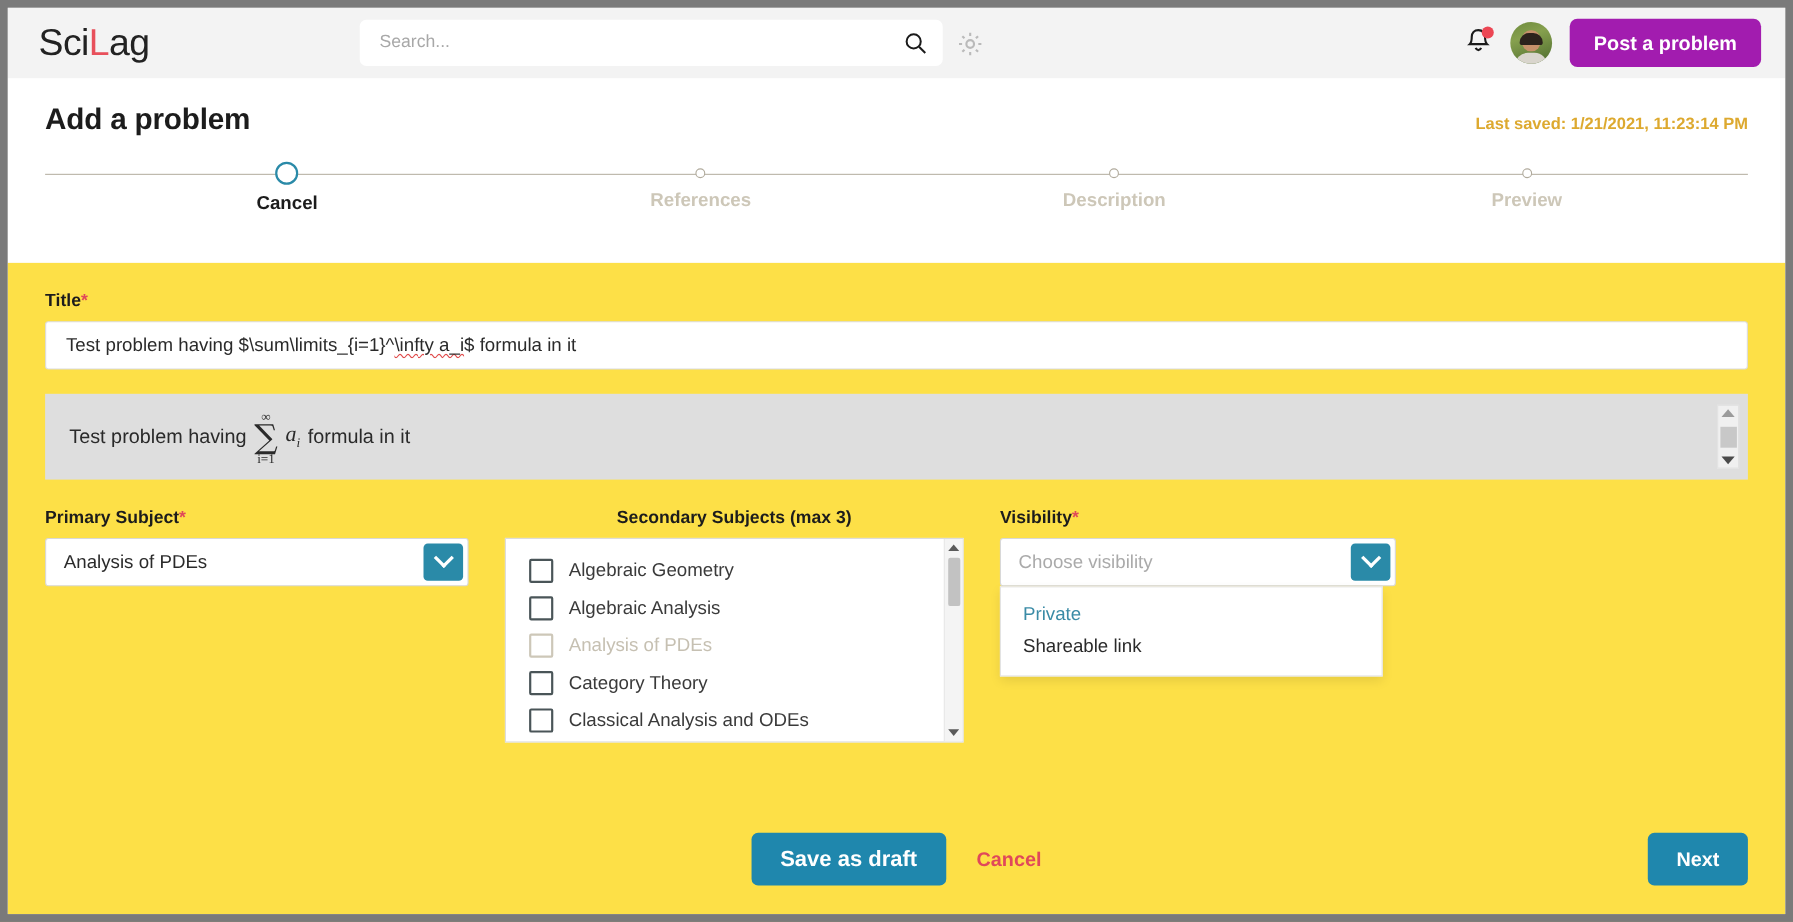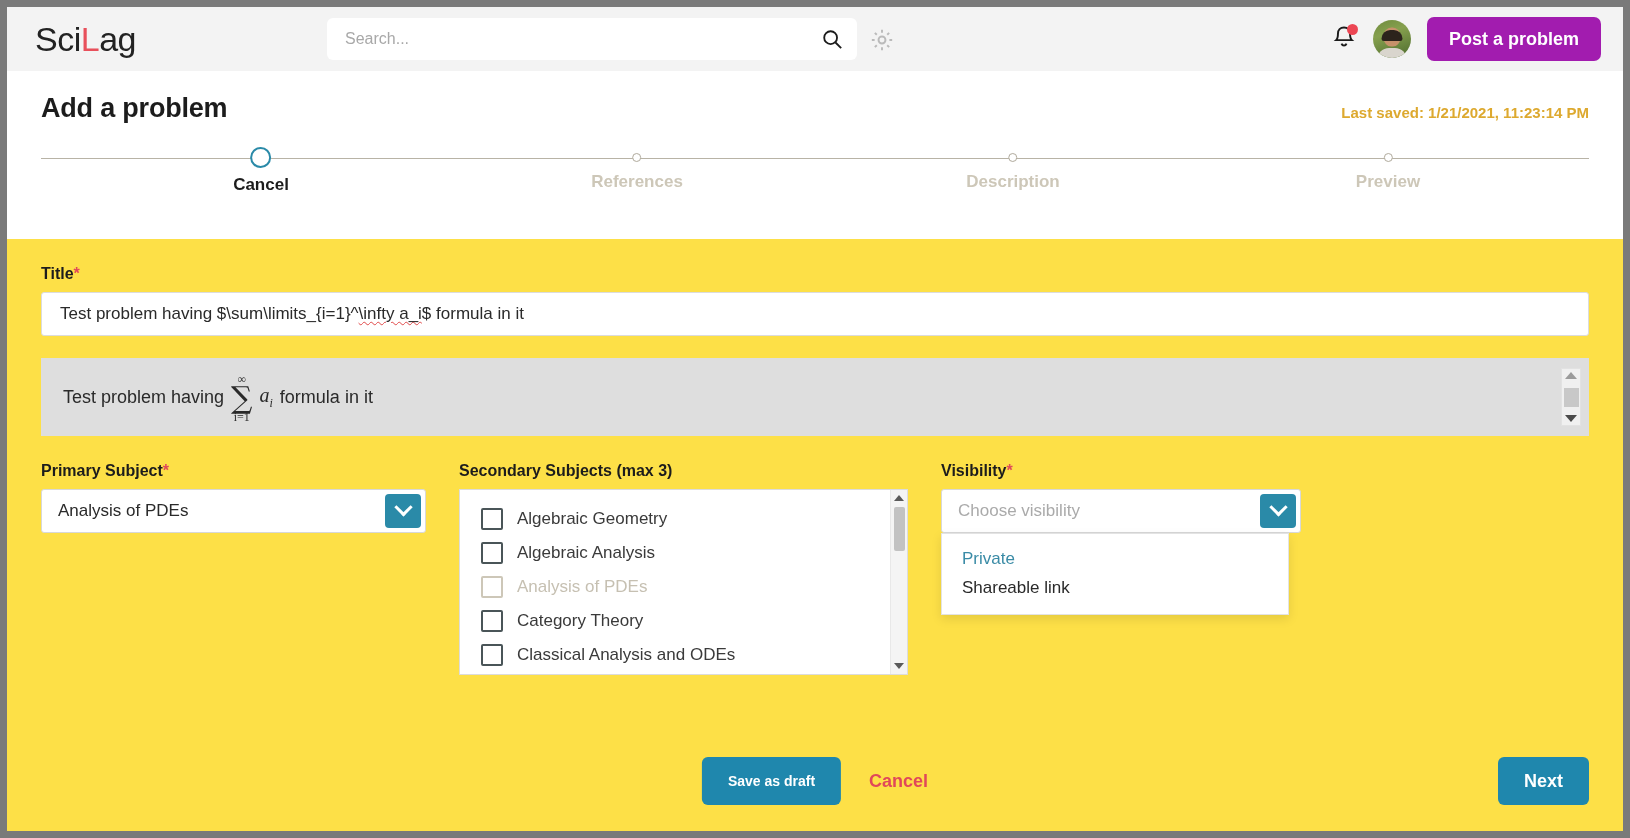--- a/index.html
+++ b/index.html
@@ -201,21 +201,21 @@
   .tri-down { width: 0; height: 0; border-left: 6px solid transparent; border-right: 6px solid transparent; border-top: 7px solid #4a4a4a; }
   .mini-thumb { width: 15px; height: 19px; background: #c8c8c8; }
 
   
   .cols {
     margin-top: 26px;
     display: flex; gap: 0;
     position: relative;
   }
   .col-primary { width: 385px; }
-  .col-secondary { width: 449px; margin-left: 0; }
+  .col-secondary { width: 417px; margin-left: 0; text-align: center; }
   .col-visibility { width: 360px; }
 
   
   .select-box {
     position: relative;
     height: 44px;
     background: #fff; border: 1px solid #d8d8d8; border-radius: 3px;
     display: flex; align-items: center;
     padding: 0 56px 0 16px;
     font-size: 17px; color: #2a2a2a;
@@ -293,21 +293,21 @@
     height: 48px;
   }
   .btn-center {
     position: absolute; left: 50%; top: 0;
     transform: translateX(-50%);
     display: flex; align-items: center; gap: 28px;
   }
   .btn-draft {
     background: #1f87ad; color: #fff; border: none;
     border-radius: 6px; height: 48px; padding: 0 26px;
-    font-size: 14px; font-weight: bold; cursor: pointer;
+    font-size: 20px; font-weight: bold; cursor: pointer;
     font-family: "Liberation Sans", sans-serif;
   }
   .btn-cancel {
     background: none; border: none; color: #e0485a;
     font-size: 18px; font-weight: bold; cursor: pointer;
     font-family: "Liberation Sans", sans-serif;
   }
   .btn-next {
     position: absolute; right: 34px; top: 0;
     background: #1f87ad; color: #fff; border: none;

